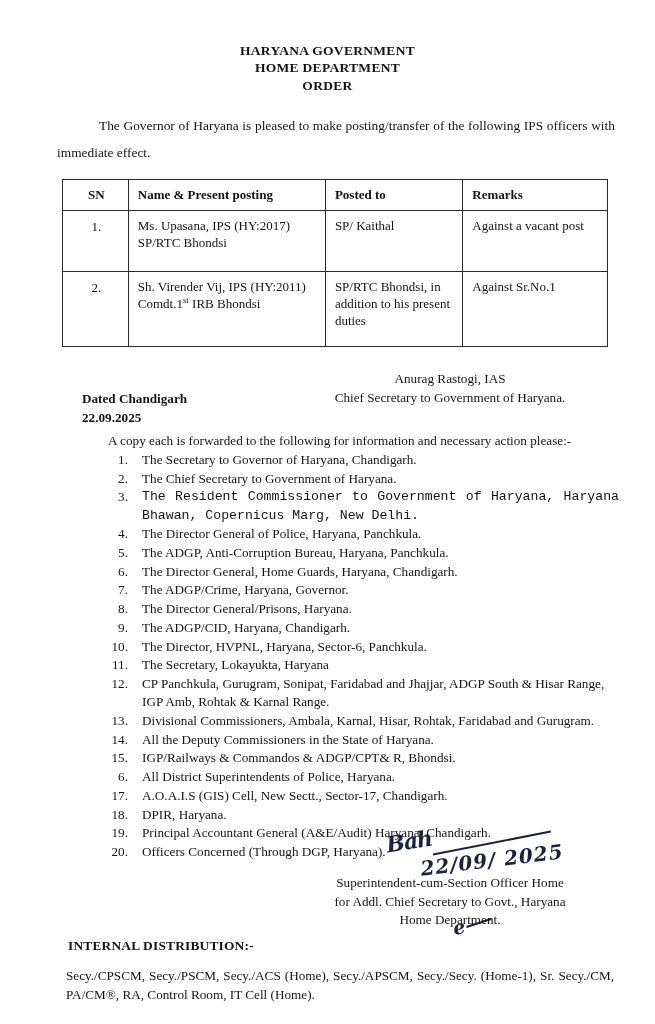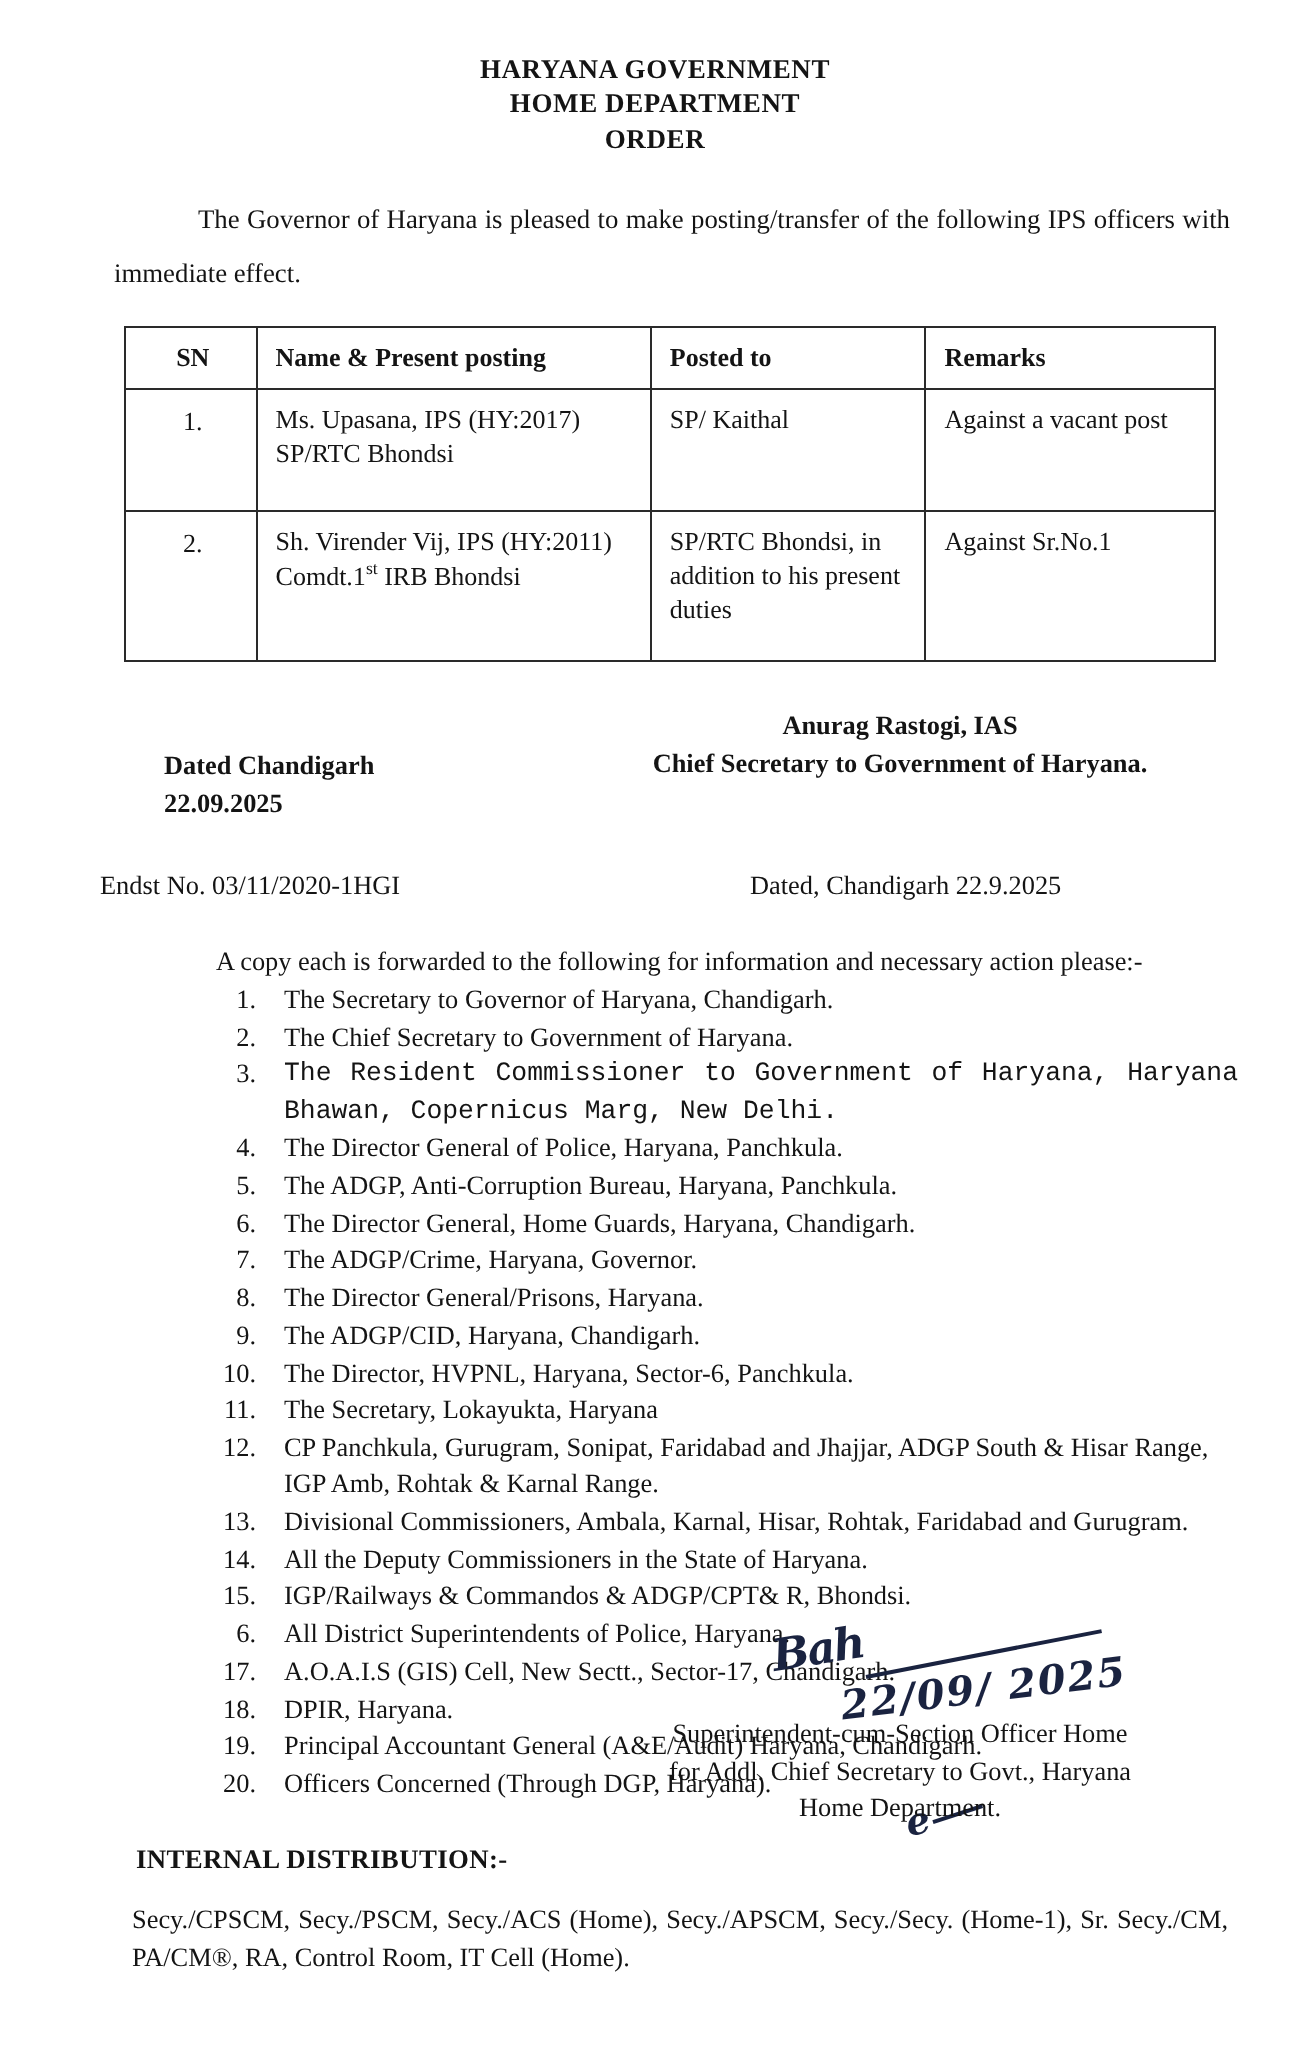--- a/index.html
+++ b/index.html
@@ -19,21 +19,21 @@
     position: relative;
     width: 655px;
     height: 1024px;
     box-sizing: border-box;
     padding: 0;
   }
 
   
   .doc-header {
     text-align: center;
-    margin-top: 26px;
+    margin-top: 42px;
     line-height: 1.28;
   }
   .doc-header div {
     font-weight: bold;
     font-size: 13.5px;
     letter-spacing: 0.3px;
   }
 
   
   .intro {
@@ -81,21 +81,21 @@
     position: relative;
     margin-top: 22px;
     height: 48px;
   }
   .sig-right {
     position: absolute;
     left: 305px;
     top: 0;
     width: 290px;
     text-align: center;
-    font-weight: bold;
+    font-weight: normal;
     font-size: 13.2px;
     line-height: 1.45;
   }
   .sig-left {
     position: absolute;
     left: 82px;
     top: 20px;
     font-weight: bold;
     font-size: 13.2px;
     line-height: 1.45;
@@ -275,24 +275,20 @@
     <div class="sig-right">
       <div>Anurag Rastogi, IAS</div>
       <div>Chief Secretary to Government of Haryana.</div>
     </div>
     <div class="sig-left">
       <div>Dated Chandigarh</div>
       <div>22.09.2025</div>
     </div>
   </div>
 
-  <div class="endst-row">
-    <span class="endst-no">Endst No. 03/11/2020-1HGI</span>
-    <span class="endst-date">Dated, Chandigarh 22.9.2025</span>
-  </div>
 
   <div class="copy-line">A copy each is forwarded to the following for information and necessary action please:-</div>
 
   <div class="dist-list">
     <div class="dist-item">
         <span class="dist-num">1.</span>
         <span class="dist-text">The Secretary to Governor of Haryana, Chandigarh.</span>
       </div>
     <div class="dist-item">
         <span class="dist-num">2.</span>

